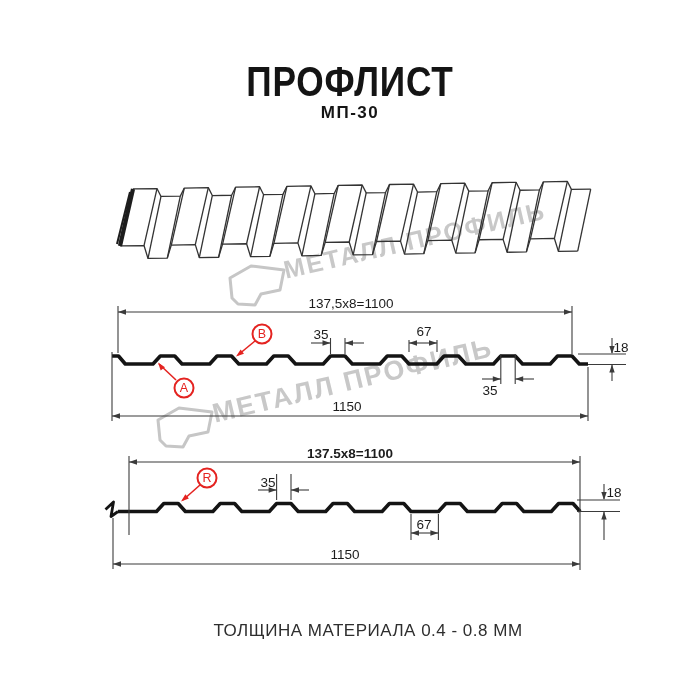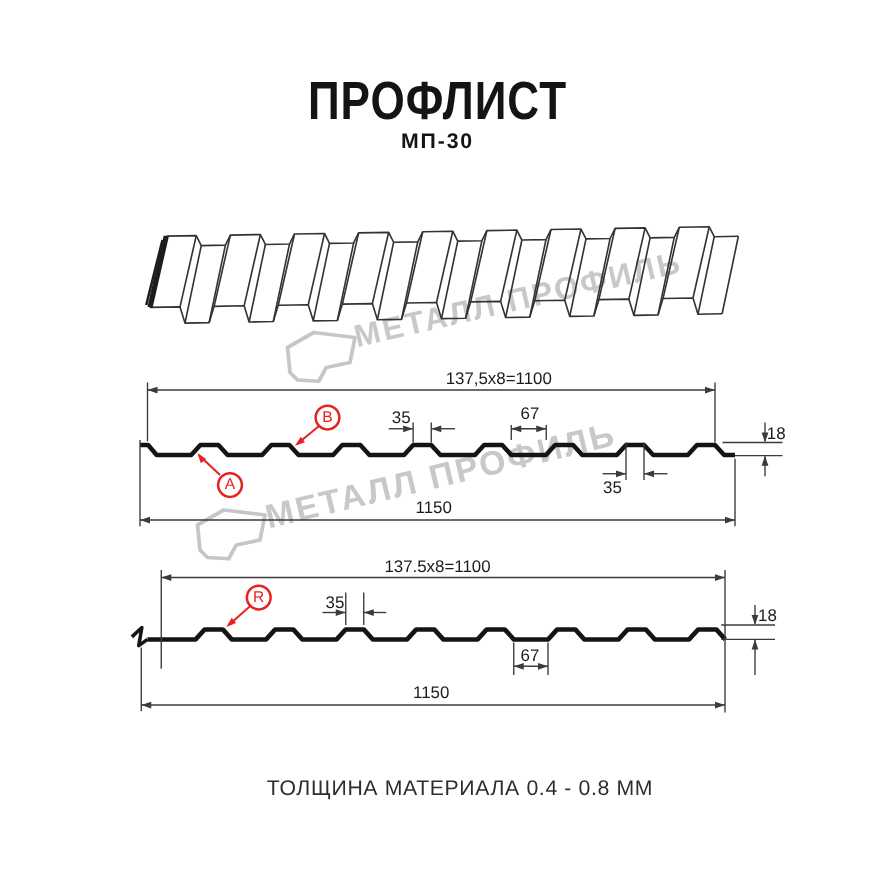--- a/index.html
+++ b/index.html
@@ -161,27 +161,27 @@
       <polygon points="0,0 -8,2.7 -8,-2.7" fill="#3b3b3b" transform="translate(604,511.5) rotate(270)"></polygon>
       <line x1="200" y1="485" x2="183" y2="500" stroke="#e42320" stroke-width="1.6"></line>
       <polygon points="0,0 -8,2.7 -8,-2.7" fill="#e42320" transform="translate(181,501.5) rotate(140)"></polygon>
     </g>
   </svg>
 
 <h1 class="title">ПРОФЛИСТ</h1>
 <div class="subtitle">МП-30</div>
 <div class="footer">ТОЛЩИНА МАТЕРИАЛА 0.4 - 0.8 ММ</div>
 
-<div class="dimlabel" style="left:351px;top:303px;margin-left:48px;">137,5x8=1100</div>
+<div class="dimlabel" style="left:351px;top:303px;">137,5x8=1100</div>
 <div class="dimlabel" style="left:321px;top:334px;">35</div>
 <div class="dimlabel" style="left:424px;top:331px;">67</div>
 <div class="dimlabel" style="left:490px;top:390px;">35</div>
 <div class="dimlabel" style="left:621px;top:347px;">18</div>
 <div class="dimlabel" style="left:347px;top:406px;">1150</div>
 <div class="marker" style="left:184px;top:388px;">A</div>
 <div class="marker" style="left:262px;top:334px;">B</div>
 
-<div class="dimlabel" style="left:350px;top:453px;">137.5x8=1100</div>
+<div class="dimlabel" style="left:350px;top:453px;font-weight:bold;">137.5x8=1100</div>
 <div class="dimlabel" style="left:268px;top:482px;">35</div>
 <div class="dimlabel" style="left:424px;top:524px;">67</div>
 <div class="dimlabel" style="left:614px;top:492px;">18</div>
 <div class="dimlabel" style="left:345px;top:554px;">1150</div>
 <div class="marker" style="left:207px;top:478px;">R</div>
 
 </body></html>

